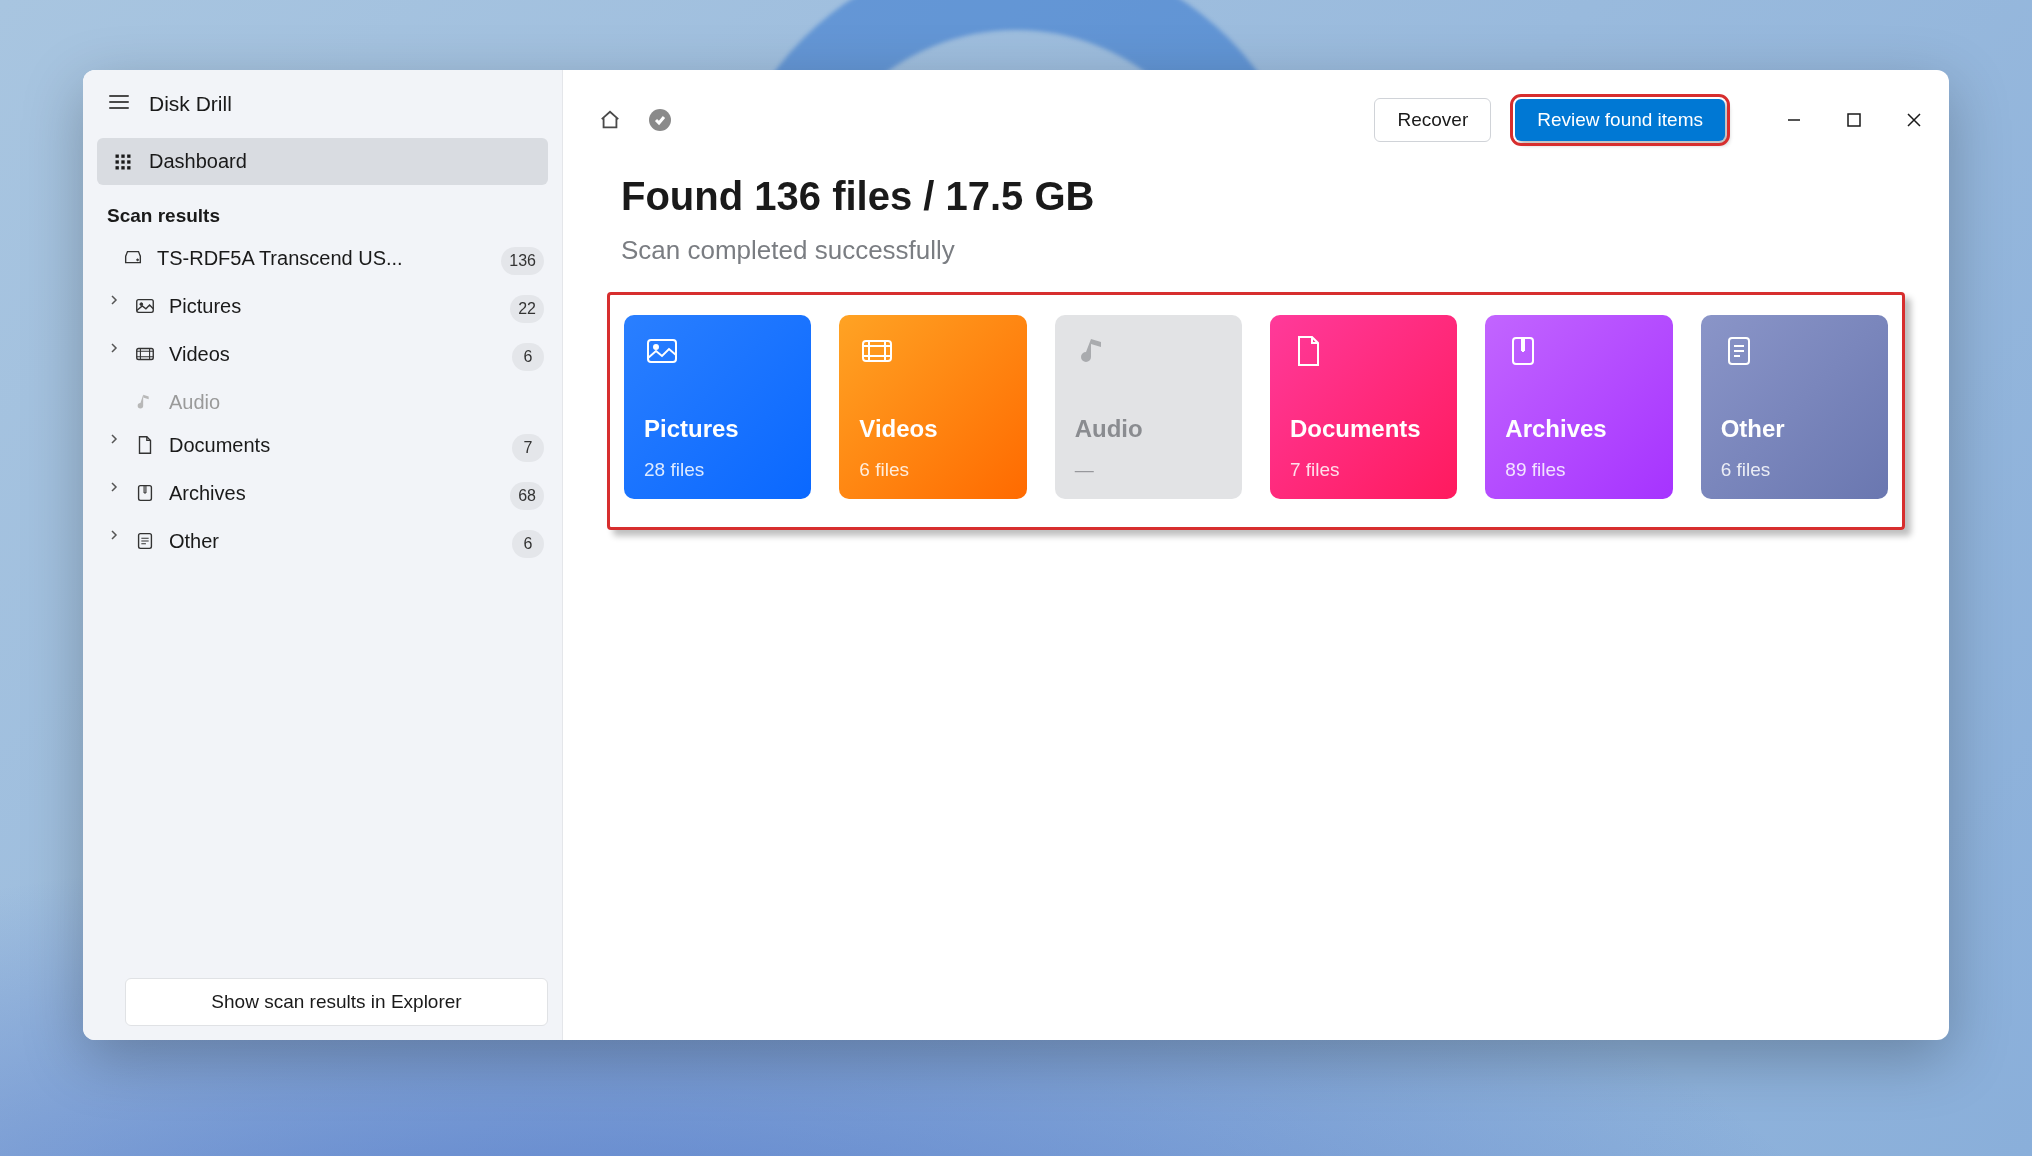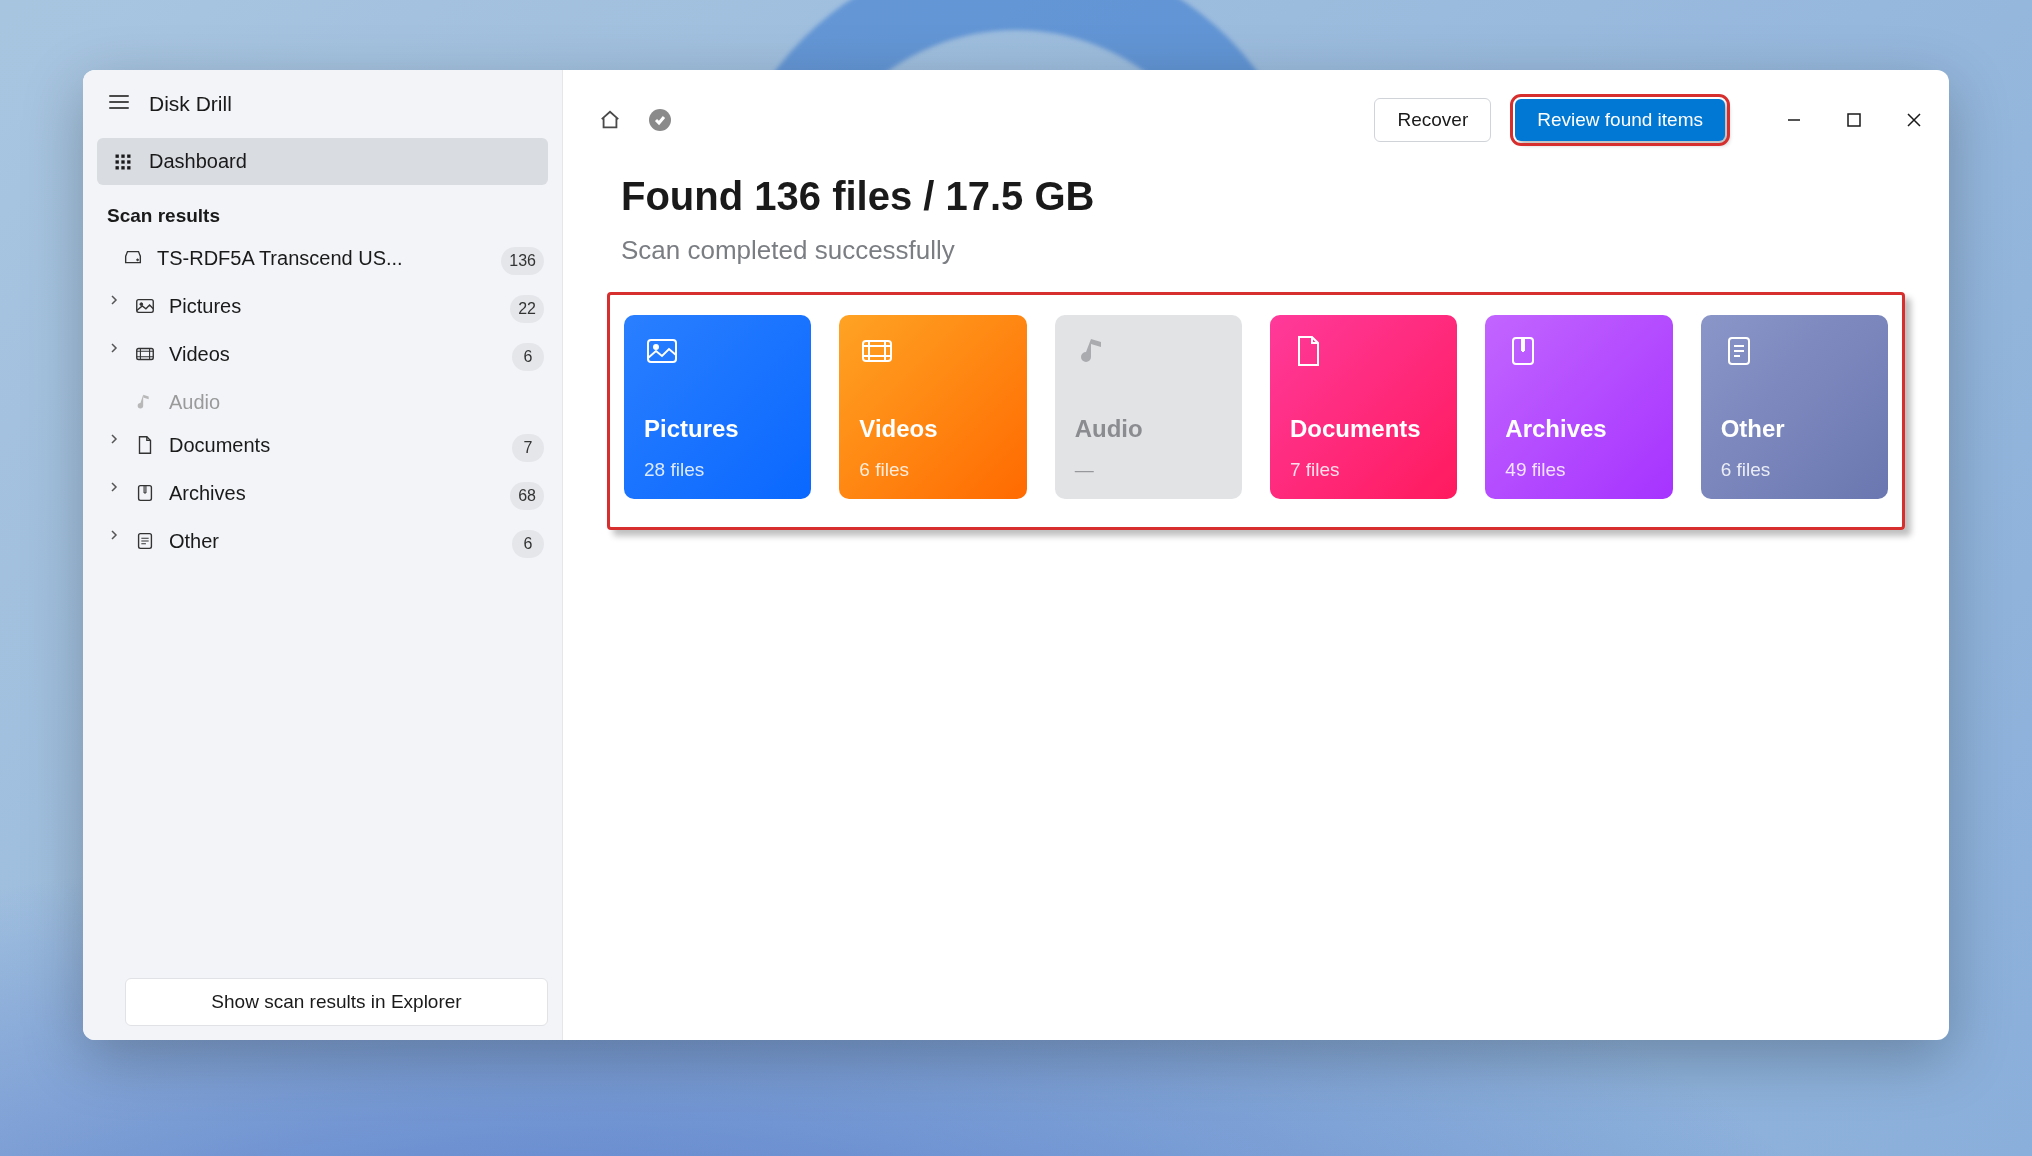--- a/index.html
+++ b/index.html
@@ -274,21 +274,21 @@
             </svg></div>
         <div class="ctitle">Documents</div>
         <div class="csub">7 files</div>
       </div>
       <div class="card archives">
         <div class="cicon"><svg viewBox="0 0 36 36">
               <rect x="8" y="5" width="20" height="26" rx="3"></rect>
               <path d="M17 5 V18 M19 5 V18 M17 18 H19"></path>
             </svg></div>
         <div class="ctitle">Archives</div>
-        <div class="csub">49 files</div>
+        <div class="csub">89 files</div>
       </div>
       <div class="card other">
         <div class="cicon"><svg viewBox="0 0 36 36">
               <rect x="8" y="5" width="20" height="26" rx="3"></rect>
               <path d="M13 13h10M13 18h10M13 23h6"></path>
             </svg></div>
         <div class="ctitle">Other</div>
         <div class="csub">6 files</div>
       </div>
     </div>

